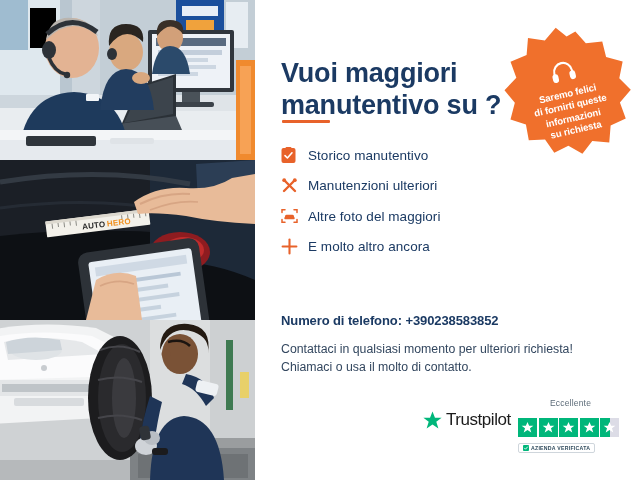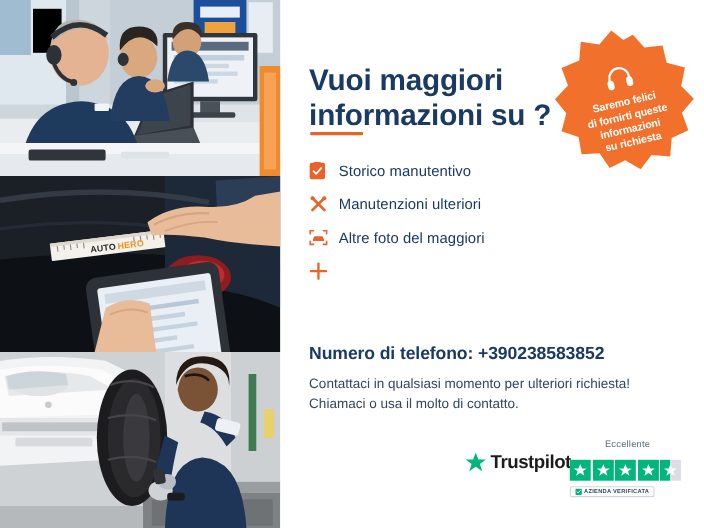--- a/index.html
+++ b/index.html
@@ -35,31 +35,31 @@
 
   
   .features{position:absolute;left:26px;top:141px;width:260px;}
   .feature{display:flex;align-items:center;height:28px;margin-bottom:2.5px;}
   .f-icon{width:27px;flex:0 0 27px;display:flex;align-items:center;justify-content:flex-start;}
   .f-label{font-size:13.5px;color:#1b3a63;white-space:nowrap;letter-spacing:0.05px;}
 
   
   .phone{
     position:absolute;left:26px;top:313px;
-    font-size:16px;font-weight:bold;color:#1b3a63;letter-spacing:-0.1px;white-space:nowrap;
+    font-size:13px;font-weight:bold;color:#1b3a63;letter-spacing:-0.1px;white-space:nowrap;
   }
   .sub{
     position:absolute;left:26px;top:340px;width:330px;
     font-size:12.3px;line-height:1.5;color:#33475f;
   }
 
   
   .tp{position:absolute;left:168px;top:398px;width:200px;height:44px;}
   .tp-logo{position:absolute;left:0;top:12px;display:flex;align-items:center;gap:4px;}
-  .tp-word{font-size:17px;font-weight:bold;color:#1c1c1c;letter-spacing:-0.45px;}
+  .tp-word{font-size:17px;font-weight:normal;color:#1c1c1c;letter-spacing:-0.45px;}
   .tp-right{position:absolute;left:95px;top:0;width:105px;}
   .tp-excellent{font-size:8.5px;color:#5c6b78;text-align:center;letter-spacing:0.2px;margin-bottom:10px;}
   .stars{display:flex;gap:1.5px;}
   .star-box{width:19px;height:19px;background:#00b67a;display:flex;align-items:center;justify-content:center;}
   .star-box.half{background:linear-gradient(to right,#00b67a 50%,#dcdce6 50%);}
   .verified{
     margin-top:2px;display:inline-flex;align-items:center;gap:2px;
     border:1px solid #cfd6dc;border-radius:2px;padding:1px 4px;background:#fff;
   }
   .verified-txt{font-size:5.2px;color:#2f4a5c;letter-spacing:0.25px;font-weight:bold;white-space:nowrap;}
@@ -237,21 +237,21 @@
         <rect x="140" y="106" width="10" height="14" rx="3" fill="#2f3338" transform="rotate(-10 145 113)"></rect>
         <rect x="152" y="128" width="16" height="7" rx="3" fill="#1b1b1d"></rect>
       </svg>
     </div>
   </div>
 
   <div class="content">
 
     <h1 class="headline">
       <span>Vuoi maggiori</span><br>
-      <span>informazioni su ?</span>
+      <span>manutentivo su ?</span>
     </h1>
 
     <div class="rule"></div>
 
     <div class="features">
 
       <div class="feature">
         <span class="f-icon">
           <svg width="15" height="17" viewBox="0 0 15 17">
             <rect x="0.5" y="1" width="14" height="15" rx="2" fill="#e8622a"></rect>
@@ -296,20 +296,21 @@
 
       <div class="feature">
         <span class="f-icon">
           <svg width="17" height="17" viewBox="0 0 17 17">
             <g stroke="#e8622a" stroke-width="2.1" stroke-linecap="round">
               <line x1="8.5" y1="1.6" x2="8.5" y2="15.4"></line>
               <line x1="1.6" y1="8.5" x2="15.4" y2="8.5"></line>
             </g>
           </svg>
         </span>
+        <span class="f-label">E molto altro ancora</span>
       </div>
     </div>
 
     <div class="phone">Numero di telefono: +390238583852</div>
 
     <div class="sub">
       <span>Contattaci in qualsiasi momento per ulteriori richiesta!</span><br>
       <span>Chiamaci o usa il molto di contatto.</span>
     </div>
 

